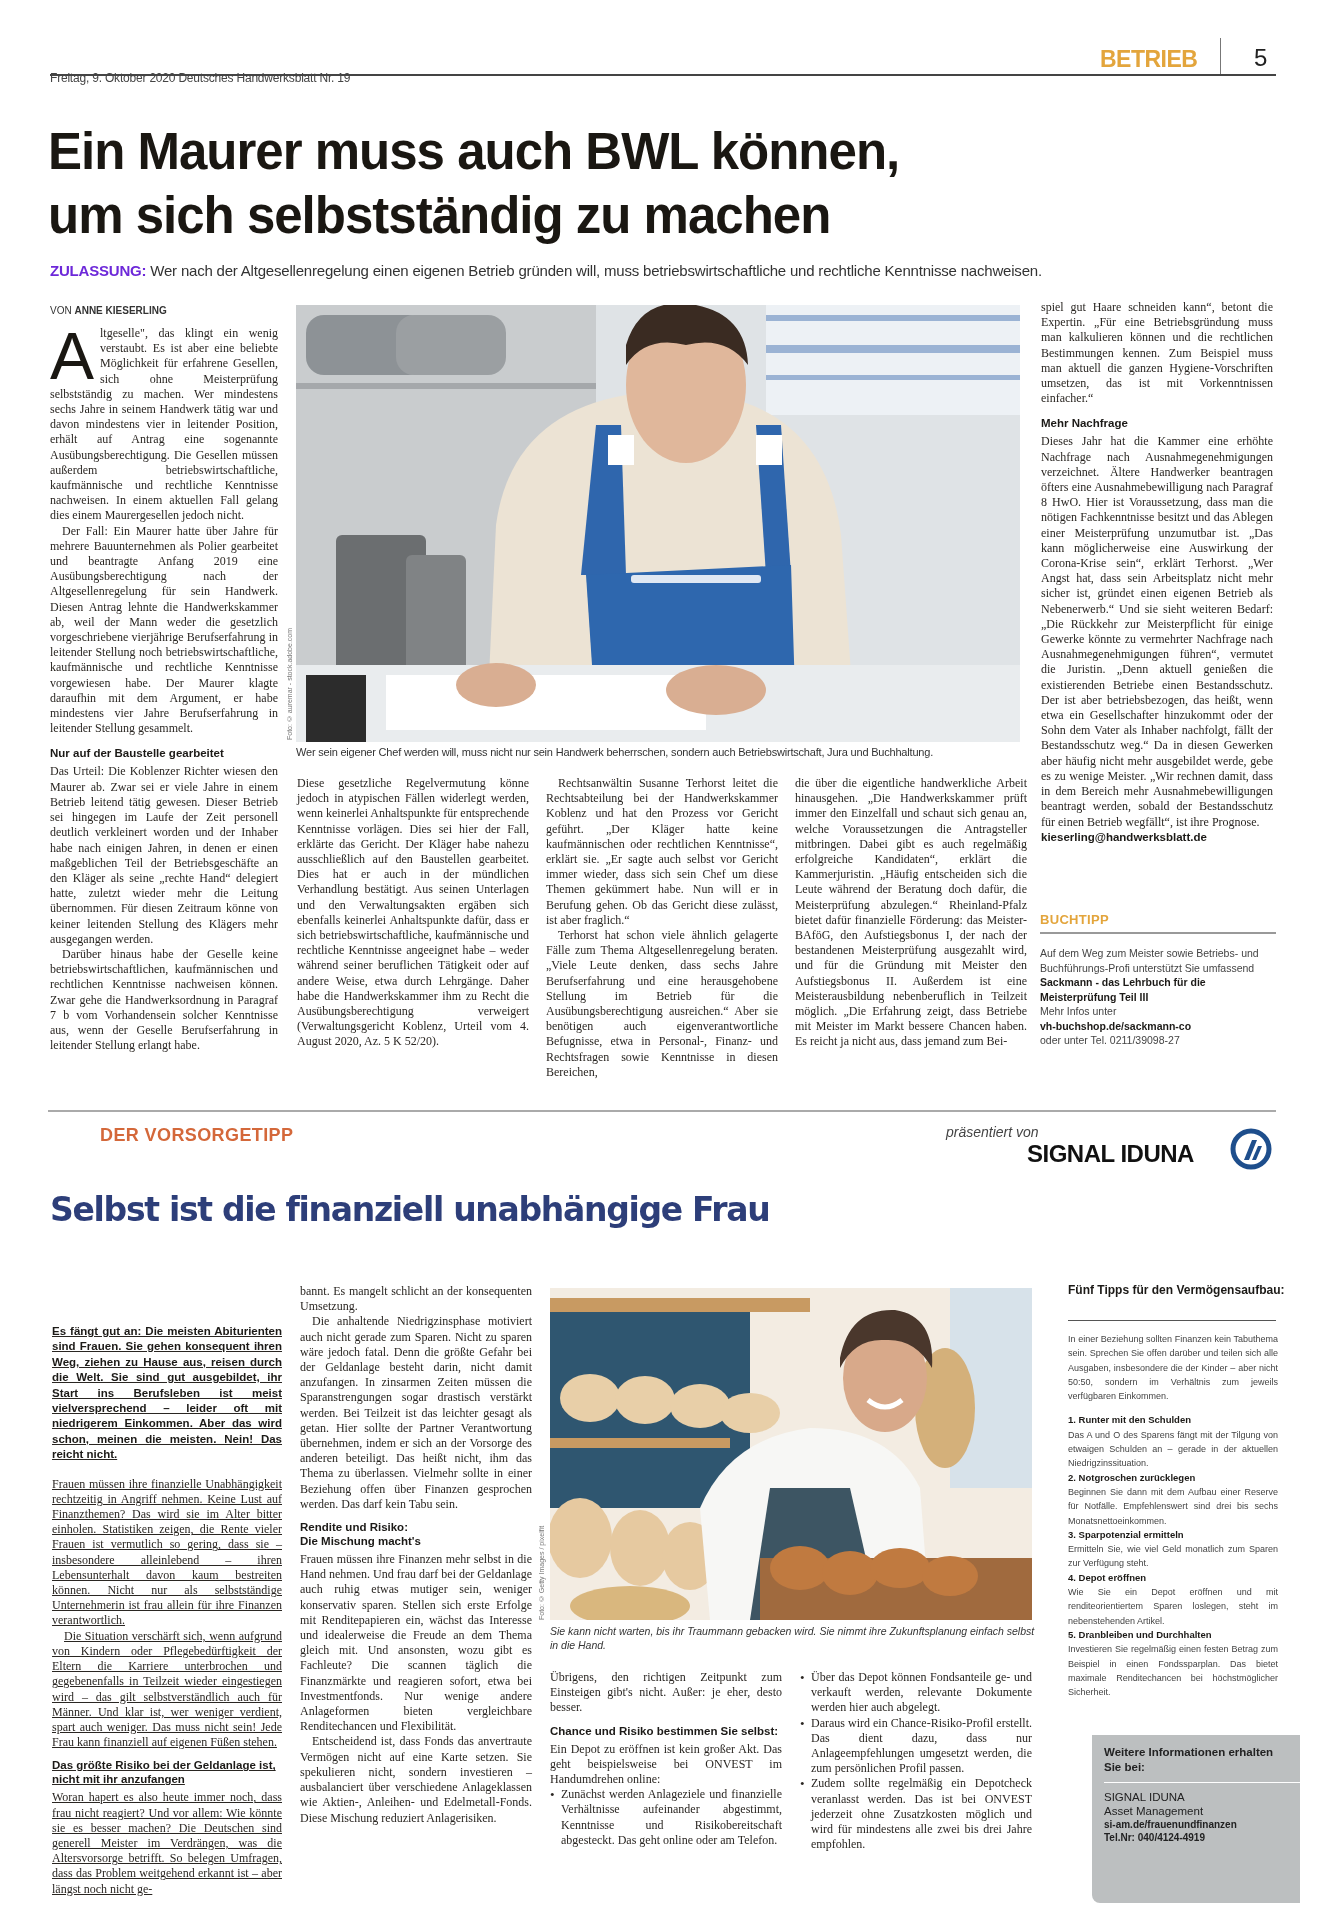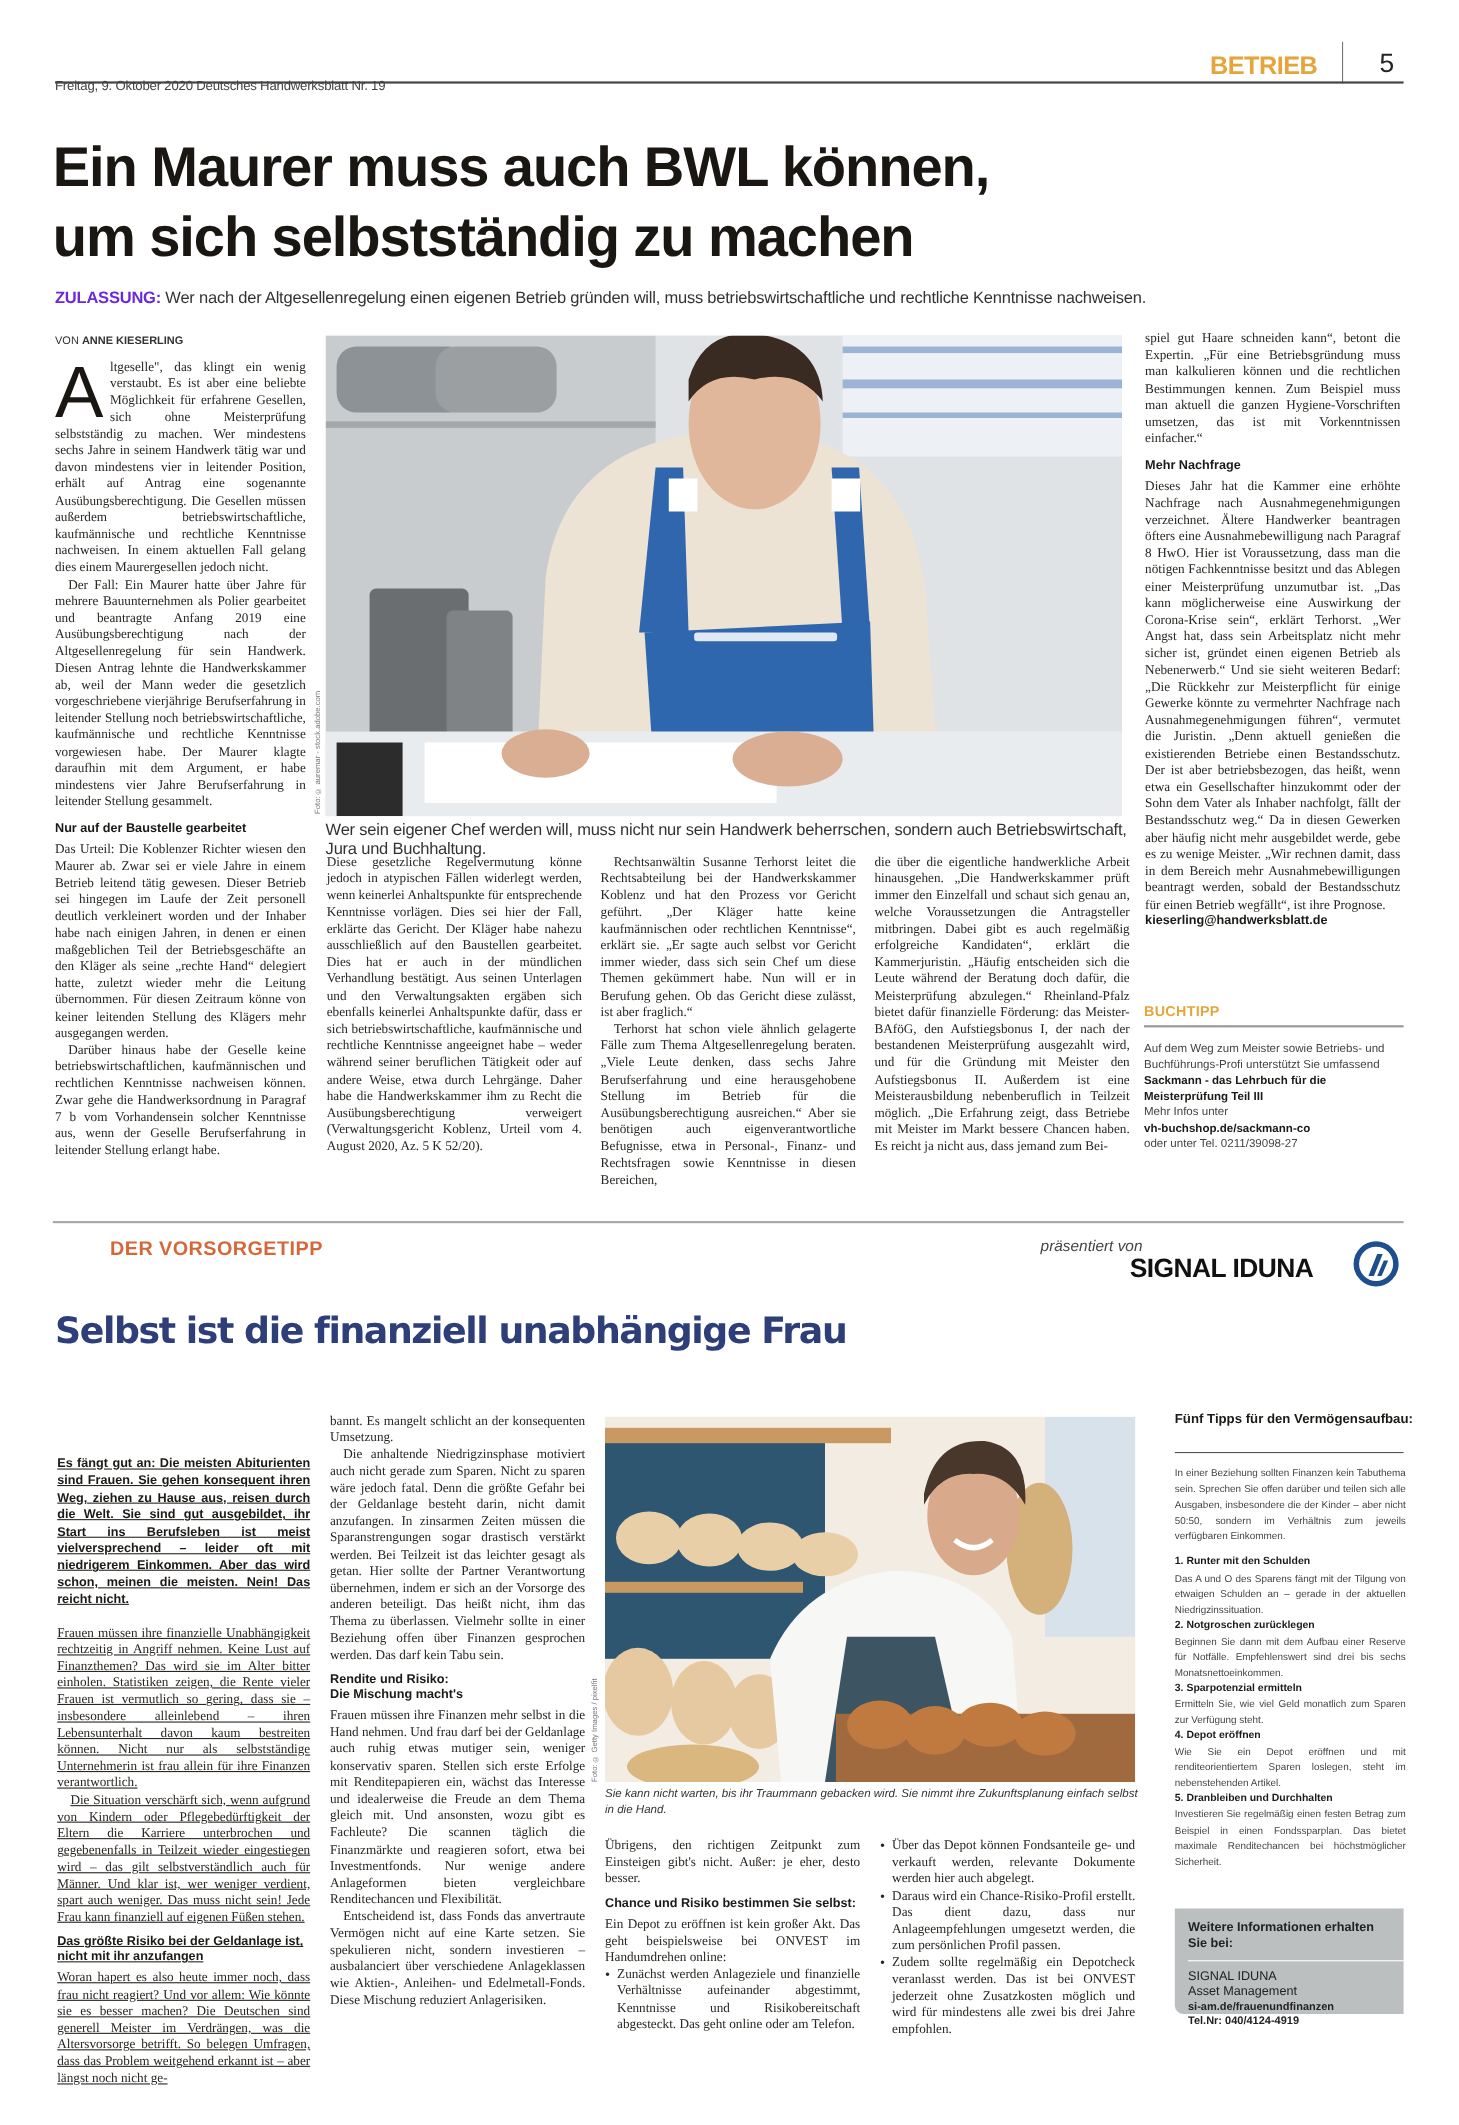--- a/index.html
+++ b/index.html
@@ -26,21 +26,21 @@
   .col p { text-indent: 12px; }
   .col p.noindent { text-indent: 0; }
   .col h4 { font-family: "Liberation Sans", sans-serif; font-size: 11.5px; font-weight: bold; margin: 10px 0 4px 0; line-height: 14px; color: #1c1a17; text-align: left; }
   .col .email { font-family: "Liberation Sans", sans-serif; font-weight: bold; font-size: 11.5px; text-indent: 0; color: #1c1a17; }
 
   .dropcap { float: left; font-family: "Liberation Sans", sans-serif; font-size: 66px; line-height: 56px; margin: 2px 6px 0 0; color: #1a1712; }
 
   
   .photo1 { left: 296px; top: 305px; width: 724px; height: 437px; overflow: hidden; background: #e6e8ea; }
   .credit-v { font-family: "Liberation Sans", sans-serif; font-size: 7px; color: #777; writing-mode: vertical-rl; transform: rotate(180deg); }
-  .caption1 { left: 296px; top: 746px; width: 730px; font-family: "Liberation Sans", sans-serif; font-size: 15px; color: #333; letter-spacing: -0.2px; }
+  .caption1 { left: 296px; top: 746px; width: 730px; font-family: "Liberation Sans", sans-serif; font-size: 11px; color: #333; letter-spacing: -0.2px; }
 
   
   .buchtipp-title { left: 1040px; top: 912px; font-family: "Liberation Sans", sans-serif; font-size: 13px; font-weight: bold; color: #e3a53c; letter-spacing: 0.3px; }
   .buchtipp-rule { left: 1040px; top: 932px; width: 236px; height: 2px; background: #999; }
   .buchtipp-body { left: 1040px; top: 946px; width: 240px; font-family: "Liberation Sans", sans-serif; font-size: 10.5px; line-height: 14.5px; color: #444; }
   .buchtipp-body b { color: #1c1a17; }
 
   
   .sec-rule { left: 48px; top: 1110px; width: 1228px; height: 2px; background: #aaa; }
   .vorsorge-title { left: 52px; top: 1125px; font-family: "Liberation Sans", sans-serif; font-size: 18px; font-weight: bold; color: #d4683a; letter-spacing: 0.4px; margin-left: 48px; }
@@ -62,21 +62,21 @@
   .photo2 { left: 550px; top: 1288px; width: 482px; height: 332px; overflow: hidden; background: #efe3d0; }
   .caption2 { left: 550px; top: 1624px; width: 485px; font-family: "Liberation Sans", sans-serif; font-size: 10.5px; font-style: italic; color: #333; line-height: 14px; }
 
   
   .tips-title { left: 1068px; top: 1283px; width: 220px; font-family: "Liberation Sans", sans-serif; font-size: 12px; font-weight: bold; line-height: 15px; color: #1c1a17; }
   .tips-rule { left: 1068px; top: 1320px; width: 208px; height: 1px; background: #555; }
   .tips-body { left: 1068px; top: 1332px; width: 210px; font-family: "Liberation Sans", sans-serif; font-size: 9px; line-height: 14.3px; color: #444; text-align: justify; }
   .tips-body .tip-h { font-weight: bold; color: #1c1a17; font-size: 9.5px; }
   .tips-body .intro { margin-bottom: 10px; }
 
-  .infobox { left: 1068px; top: 1735px; width: 208px; height: 96px; background: #bcbfc0; border-bottom-left-radius: 8px; padding: 10px 12px; font-family: "Liberation Sans", sans-serif; color: #222; }
+  .infobox { left: 1092px; top: 1735px; width: 208px; height: 168px; background: #bcbfc0; border-bottom-left-radius: 8px; padding: 10px 12px; font-family: "Liberation Sans", sans-serif; color: #222; }
   .infobox .ib-title { font-weight: bold; font-size: 11.5px; line-height: 15px; }
   .infobox .ib-rule { height: 1px; background: #fff; margin: 7px -12px 7px 0; }
   .infobox .ib-name { font-size: 11.5px; line-height: 14px; }
   .infobox .ib-bold { font-weight: bold; font-size: 10px; line-height: 13px; }
 </style>
 </head>
 <body>
 
 <div class="abs hdr-left">Freitag, 9. Oktober 2020  Deutsches Handwerksblatt  Nr. 19</div>
 <div class="abs hdr-section">BETRIEB</div>

